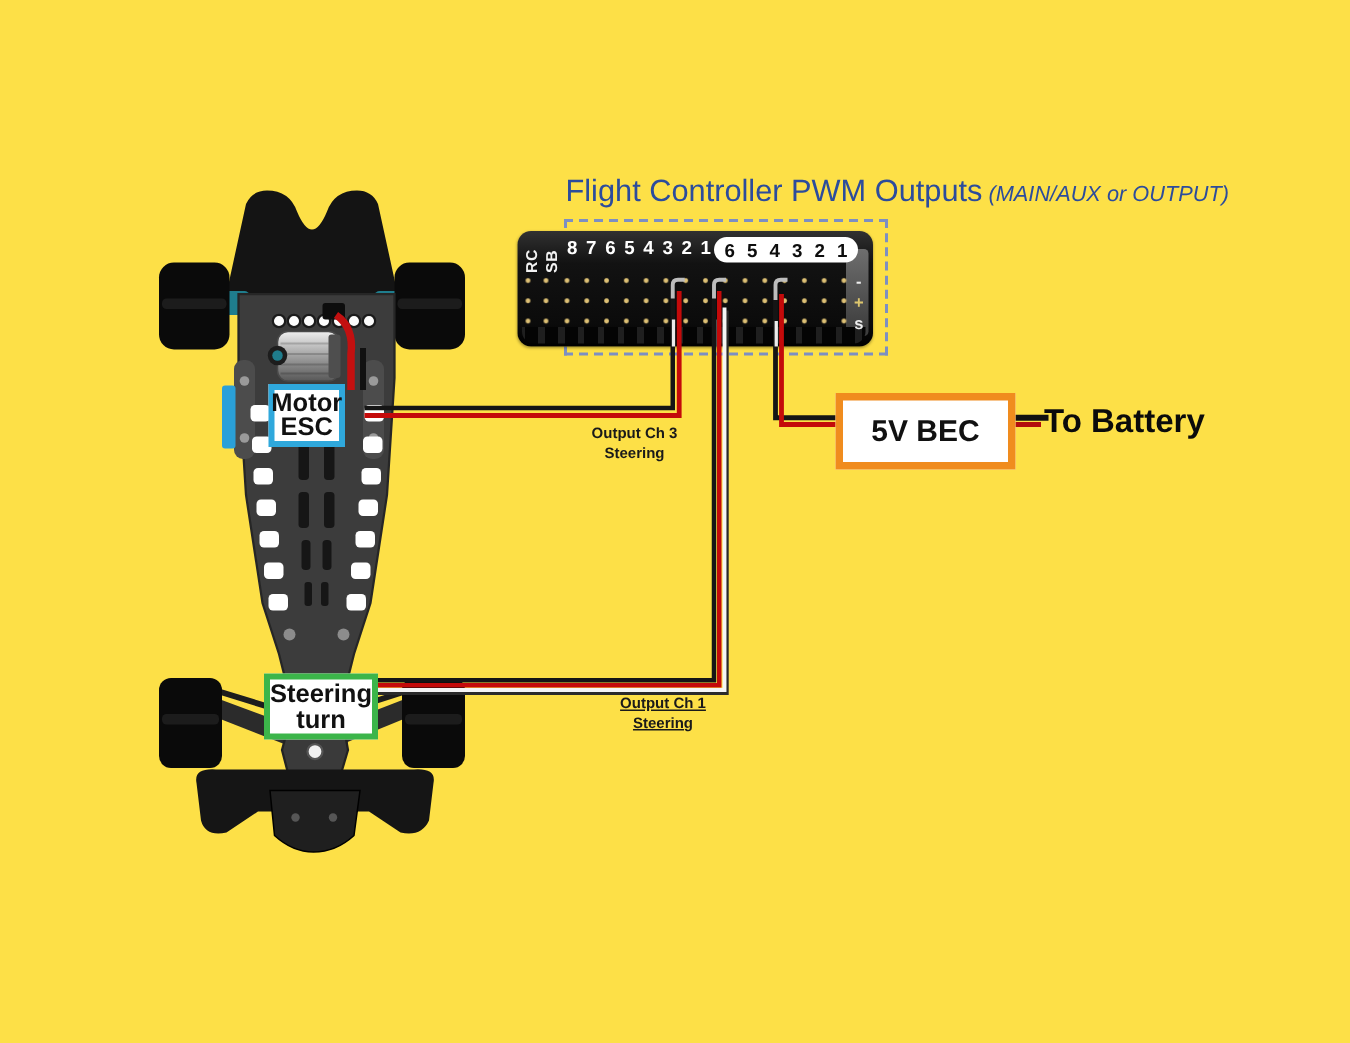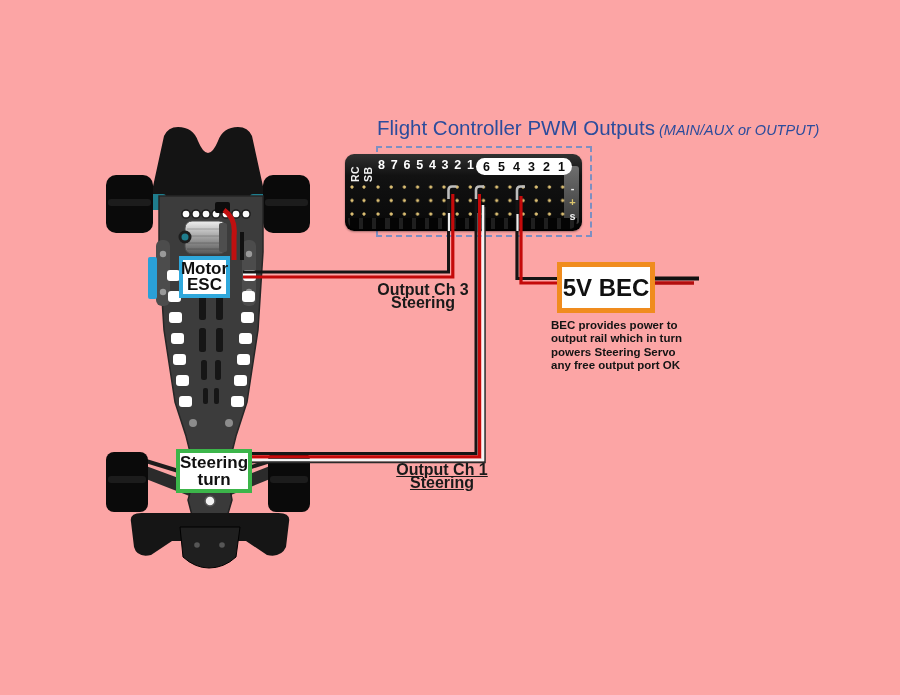--- a/index.html
+++ b/index.html
@@ -1,16 +1,16 @@
 <!DOCTYPE html>
 <html><head>
 <meta charset="utf-8">
 <style>
   html,body{margin:0;padding:0;background:#fff;}
-  .stage{position:relative;width:900px;height:695px;background:#fca5a5;overflow:hidden;
+  .stage{position:relative;width:900px;height:695px;background:#fde047;overflow:hidden;
          font-family:"Liberation Sans",sans-serif;}
   .abs{position:absolute;}
 
   
   .title{left:377px;top:116px;font-size:20.5px;color:#2c4c9c;white-space:nowrap;z-index:4;}
   .title .sub{font-size:14.5px;font-style:italic;margin-left:4px;}
 
   
   .board{left:345px;top:154px;width:237px;height:77px;border-radius:9px;z-index:1;
          background:linear-gradient(180deg,#313131 0%,#121212 28%,#0b0b0b 80%,#000 100%);
@@ -41,26 +41,26 @@
   
   svg.layer{position:absolute;left:0;top:0;z-index:2;pointer-events:none;}
 
   
   .labelbox{background:#fff;color:#111;font-weight:700;text-align:center;z-index:3;
             box-sizing:border-box;display:flex;flex-direction:column;justify-content:center;}
   .esc-box{left:179px;top:256px;width:51px;height:42px;border:4px solid #2fa8dc;
            font-size:17px;line-height:16.5px;align-items:center;}
   .servo-box{left:176px;top:449px;width:76px;height:44px;border:4px solid #3cb54a;
            font-size:17px;line-height:17px;}
-  .bec-box{left:557px;top:262px;width:98px;height:51px;border:5px solid #f08c1e;
-           font-size:24px;line-height:24px;}
+  .bec-box{left:557px;top:262px;width:120px;height:51px;border:5px solid #f08c1e;
+           font-size:20px;line-height:24px;}
 
   .to-battery{left:696px;top:268px;font-size:22px;font-weight:700;color:#0b0b0b;z-index:3;}
 
-  .wire-lbl{z-index:3;font-size:16px;font-weight:700;color:#1a1a1a;line-height:13px;
+  .wire-lbl{z-index:3;font-size:10px;font-weight:700;color:#1a1a1a;line-height:13px;
             width:122px;text-align:center;}
   .lbl-throttle{left:362px;top:283px;}
   .lbl-steering{left:381px;top:463px;text-decoration:underline;}
 
   .note{left:551px;top:319px;font-size:11.5px;font-weight:700;color:#141414;
         line-height:13.4px;z-index:3;}
 </style>
 </head>
 <body>
 
@@ -262,31 +262,26 @@
 
   <div class="abs labelbox servo-box">
     <div>Steering</div>
     <div>turn</div>
   </div>
 
   <div class="abs labelbox bec-box">
     <div>5V BEC</div>
   </div>
 
+  <div class="abs to-battery">To Battery</div>
 
   <div class="abs wire-lbl lbl-throttle">
     <div>Output Ch 3</div>
     <div>Steering</div>
   </div>
 
   <div class="abs wire-lbl lbl-steering">
     <div>Output Ch 1</div>
     <div>Steering</div>
   </div>
 
-  <div class="abs note">
-    <div>BEC provides power to</div>
-    <div>output rail which in turn</div>
-    <div>powers Steering Servo</div>
-    <div>any free output port OK</div>
-  </div>
 
 </div>
 
 </body></html>

